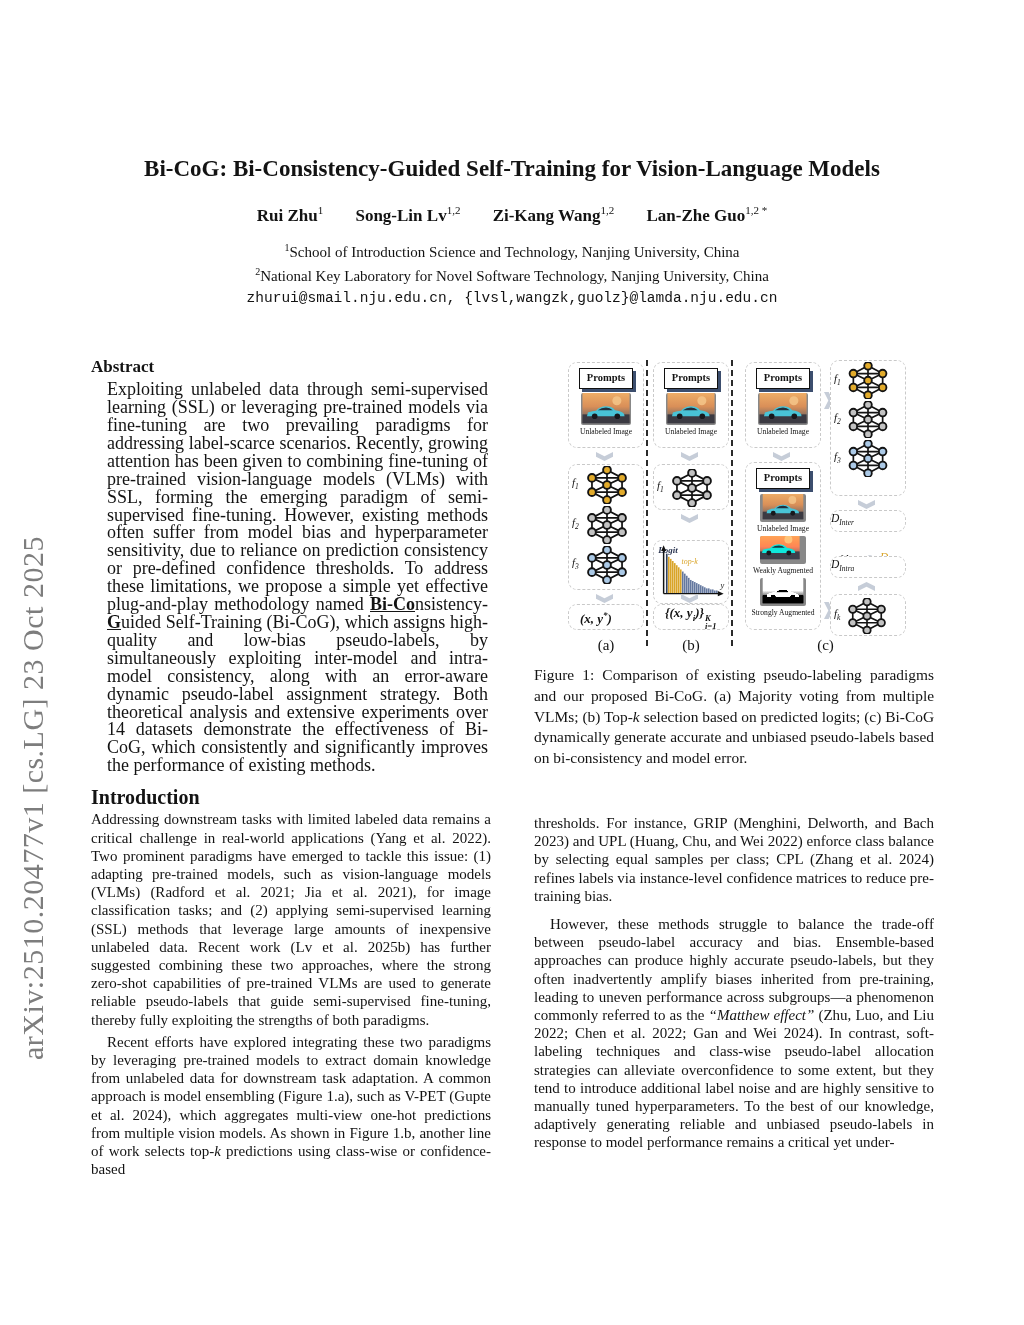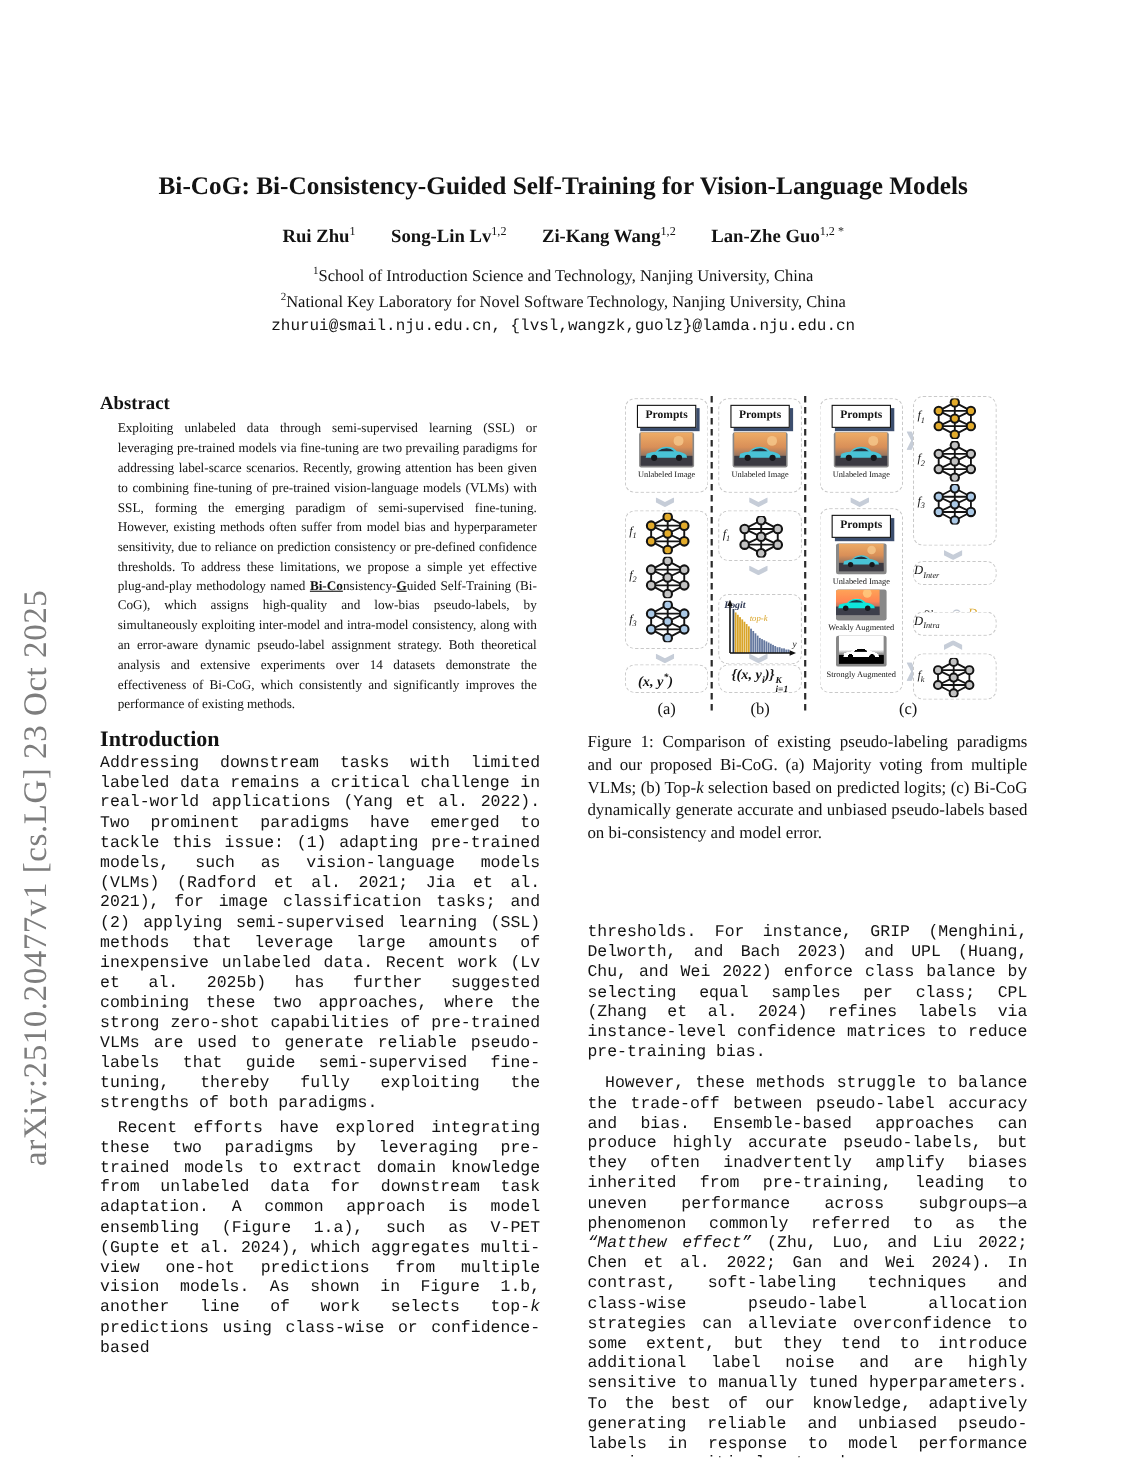--- a/index.html
+++ b/index.html
@@ -17,23 +17,23 @@
   .authors sup{font-size:11px;font-weight:normal;}
   .affil{margin-top:12px;font-size:15px;line-height:19px;}
   .affil sup{font-size:10px;}
   .emails{margin-top:4px;font-size:14.5px;font-family:"Liberation Mono",monospace;}
   
   .col{position:absolute;top:358px;width:400px;text-align:justify;font-size:15px;line-height:18.2px;}
   .col-left{left:91px;}
   .col-right{left:534px;}
   .sec-head{font-weight:bold;text-align:left;}
   .abs-head{font-size:17px;}
-  .abs-body{margin-top:5px;padding:0 3px 0 16px;font-size:12px;line-height:17.9px;}
+  .abs-body{margin-top:5px;padding:0 3px 0 16px;font-size:18px;line-height:17.9px;}
   .intro-head{font-size:20px;margin-top:13px;}
-  .para{margin:4px 0 0 0;font-family:Liberation Mono, monospace;}
+  .para{margin:4px 0 0 0;}
   .indent{text-indent:16px;}
   .ul-b{font-weight:bold;text-decoration:underline;}
   
   .footnote{position:absolute;left:91px;top:1152px;width:400px;font-size:13.5px;}
   .footnote .rule{width:103px;border-top:1.4px solid #111;margin-bottom:4px;}
   .footnote .fn-text{padding-left:26px;}
   .footnote sup{font-size:9px;}
   
   .fig{position:relative;height:300px;font-family:"Liberation Serif",serif;}
   .fig-box{position:absolute;background:#fff;border:1.3px dashed #c9c9c9;border-radius:9px;box-sizing:border-box;}
@@ -62,21 +62,21 @@
   .stack sup,.stack sub{font-size:8.5px;line-height:7.5px;position:static;}
   .dbox{display:flex;align-items:center;justify-content:flex-start;}
   .dlab{font-size:11.5px;font-style:italic;}
   .filter-row{position:absolute;display:flex;align-items:center;justify-content:center;gap:4px;}
   .filter-lab{font-size:11.5px;font-style:italic;}
   .refresh{font-family:"DejaVu Sans",sans-serif;font-size:13px;color:#c3c9d3;line-height:12px;}
   .dpl{color:var(--gold,#d9a428);}
   .ptag{position:absolute;text-align:center;font-size:15px;}
   
   .caption{margin-top:7px;font-size:15.4px;line-height:20.8px;text-align:justify;}
-  .rc-para1{margin-top:70px;}
+  .rc-para1{margin-top:45px;}
   .rc-para2{margin-top:10px;text-indent:16px;}
   .defs-hidden{position:absolute;width:0;height:0;overflow:hidden;}
 </style>
 </head>
 <body>
 
 <svg class="defs-hidden" aria-hidden="true">
   <defs>
     <linearGradient id="sky" x1="0" y1="0" x2="0" y2="1">
       <stop offset="0" stop-color="#efae67"></stop>

